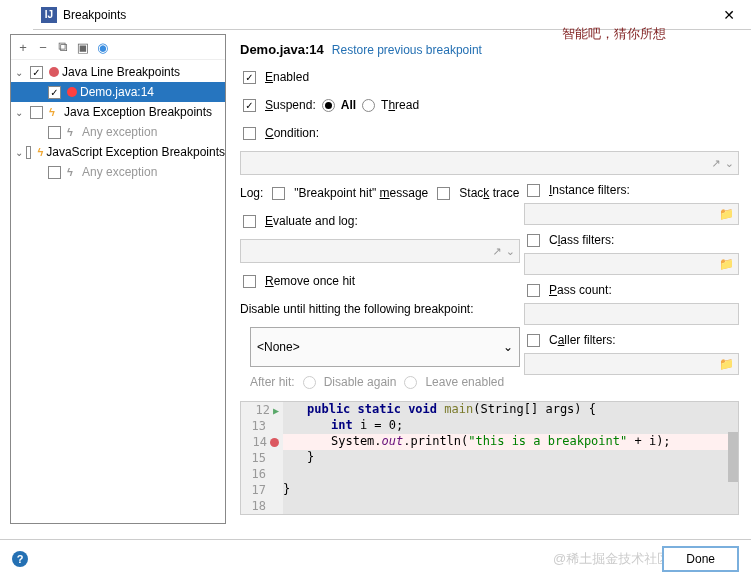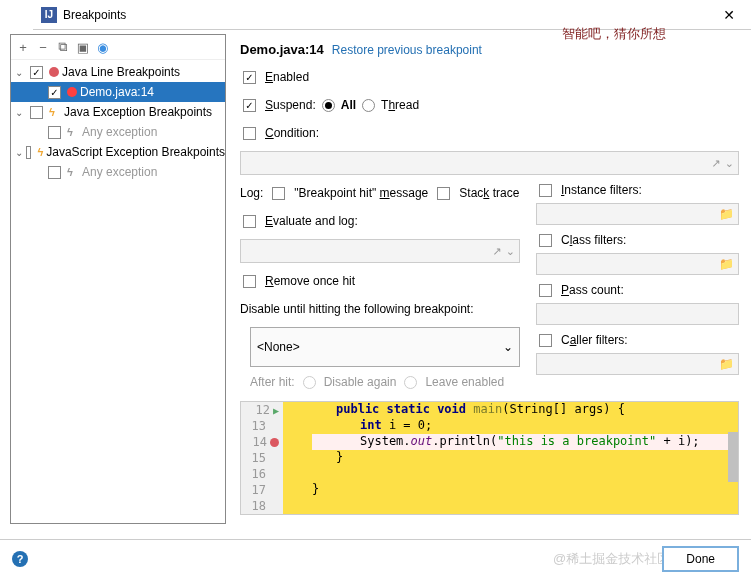--- a/index.html
+++ b/index.html
@@ -29,35 +29,35 @@
 .dtop { display: flex; align-items: center; gap: 8px; margin-bottom: 10px; }
 .dtitle { font-weight: bold; font-size: 13px; }
 .dlink { color: #2470b3; cursor: pointer; font-size: 12px; }
 .row { display: flex; align-items: center; gap: 6px; margin-bottom: 8px; min-height: 20px; }
 .lbl { font-size: 12px; }
 .u { text-decoration: underline; }
 .radio { width: 13px; height: 13px; border: 1px solid #888; border-radius: 50%; display: flex; align-items: center; justify-content: center; cursor: pointer; }
 .radio.sel::after { content: ""; width: 7px; height: 7px; background: #000; border-radius: 50%; }
 .txtfield { border: 1px solid #ccc; background: #f4f4f4; height: 24px; flex: 1; display: flex; align-items: center; justify-content: flex-end; padding: 0 4px; gap: 4px; color: #999; font-size: 11px; }
 .txtfield.small { height: 22px; }
-.cols { display: flex; gap: 16px; }
+.cols { display: flex; gap: 4px; }
 .colL { flex: 1.3; }
 .colR { flex: 1; }
 .colR .row { flex-wrap: wrap; }
 .colR .txtfield { width: 100%; flex: none; }
 .select { border: 1px solid #aaa; background: #fafafa; height: 40px; width: 270px; display: flex; align-items: center; justify-content: space-between; padding: 0 6px; cursor: pointer; margin-left: 10px; }
 .after { display: flex; align-items: center; gap: 8px; color: #999; margin: 8px 0 0 10px; }
 .after .radio { border-color: #ccc; }
-.code { border: 1px solid #ccc; margin-top: 12px; font-family: Consolas, monospace; font-size: 12px; display: flex; background: #fde047; position: relative; }
+.code { border: 1px solid #ccc; margin-top: 12px; font-family: Consolas, monospace; font-size: 12px; display: flex; background: #e5e5e5; position: relative; }
 .gutter { background: #f0f0f0; width: 42px; text-align: right; color: #999; }
 .gln { height: 16px; padding-right: 4px; display: flex; align-items: center; justify-content: flex-end; gap: 3px; }
 .gln .bp { width: 9px; height: 9px; background: #db5860; border-radius: 50%; }
 .gln .play { color: #59a869; font-size: 10px; }
 .codelines { flex: 1; }
-.cln { height: 16px; padding-left: 24px; white-space: pre; margin-left: 29px; }
+.cln { height: 16px; padding-left: 24px; white-space: pre; }
 .cln.hl { background: #fff0f0; } .kw2 { color: #000080; font-weight: bold; } .str { color: #008000; } .fn { color: #7a7a2b; }
 .vscroll { position: absolute; right: 0; top: 30px; width: 10px; height: 50px; background: #c0c0c0; }
 .footer { position: absolute; bottom: 0; left: 0; right: 0; height: 38px; border-top: 1px solid #ccc; display: flex; align-items: center; justify-content: space-between; padding: 0 12px; background: #fff; }
 .help { width: 16px; height: 16px; border-radius: 50%; background: #2470b3; color: #fff; display: flex; align-items: center; justify-content: center; font-size: 11px; font-weight: bold; cursor: pointer; }
 .done-wrap { display: flex; align-items: center; gap: 0; }
 .watermark { color: #ccc; font-size: 13px; margin-right: -8px; }
 .done { border: 2px solid #7aafdd; background: #fff; padding: 4px 22px; cursor: pointer; font-size: 12px; }
 .folder-icon { color: #bbb; font-size: 12px; }
 </style>
 </head>

